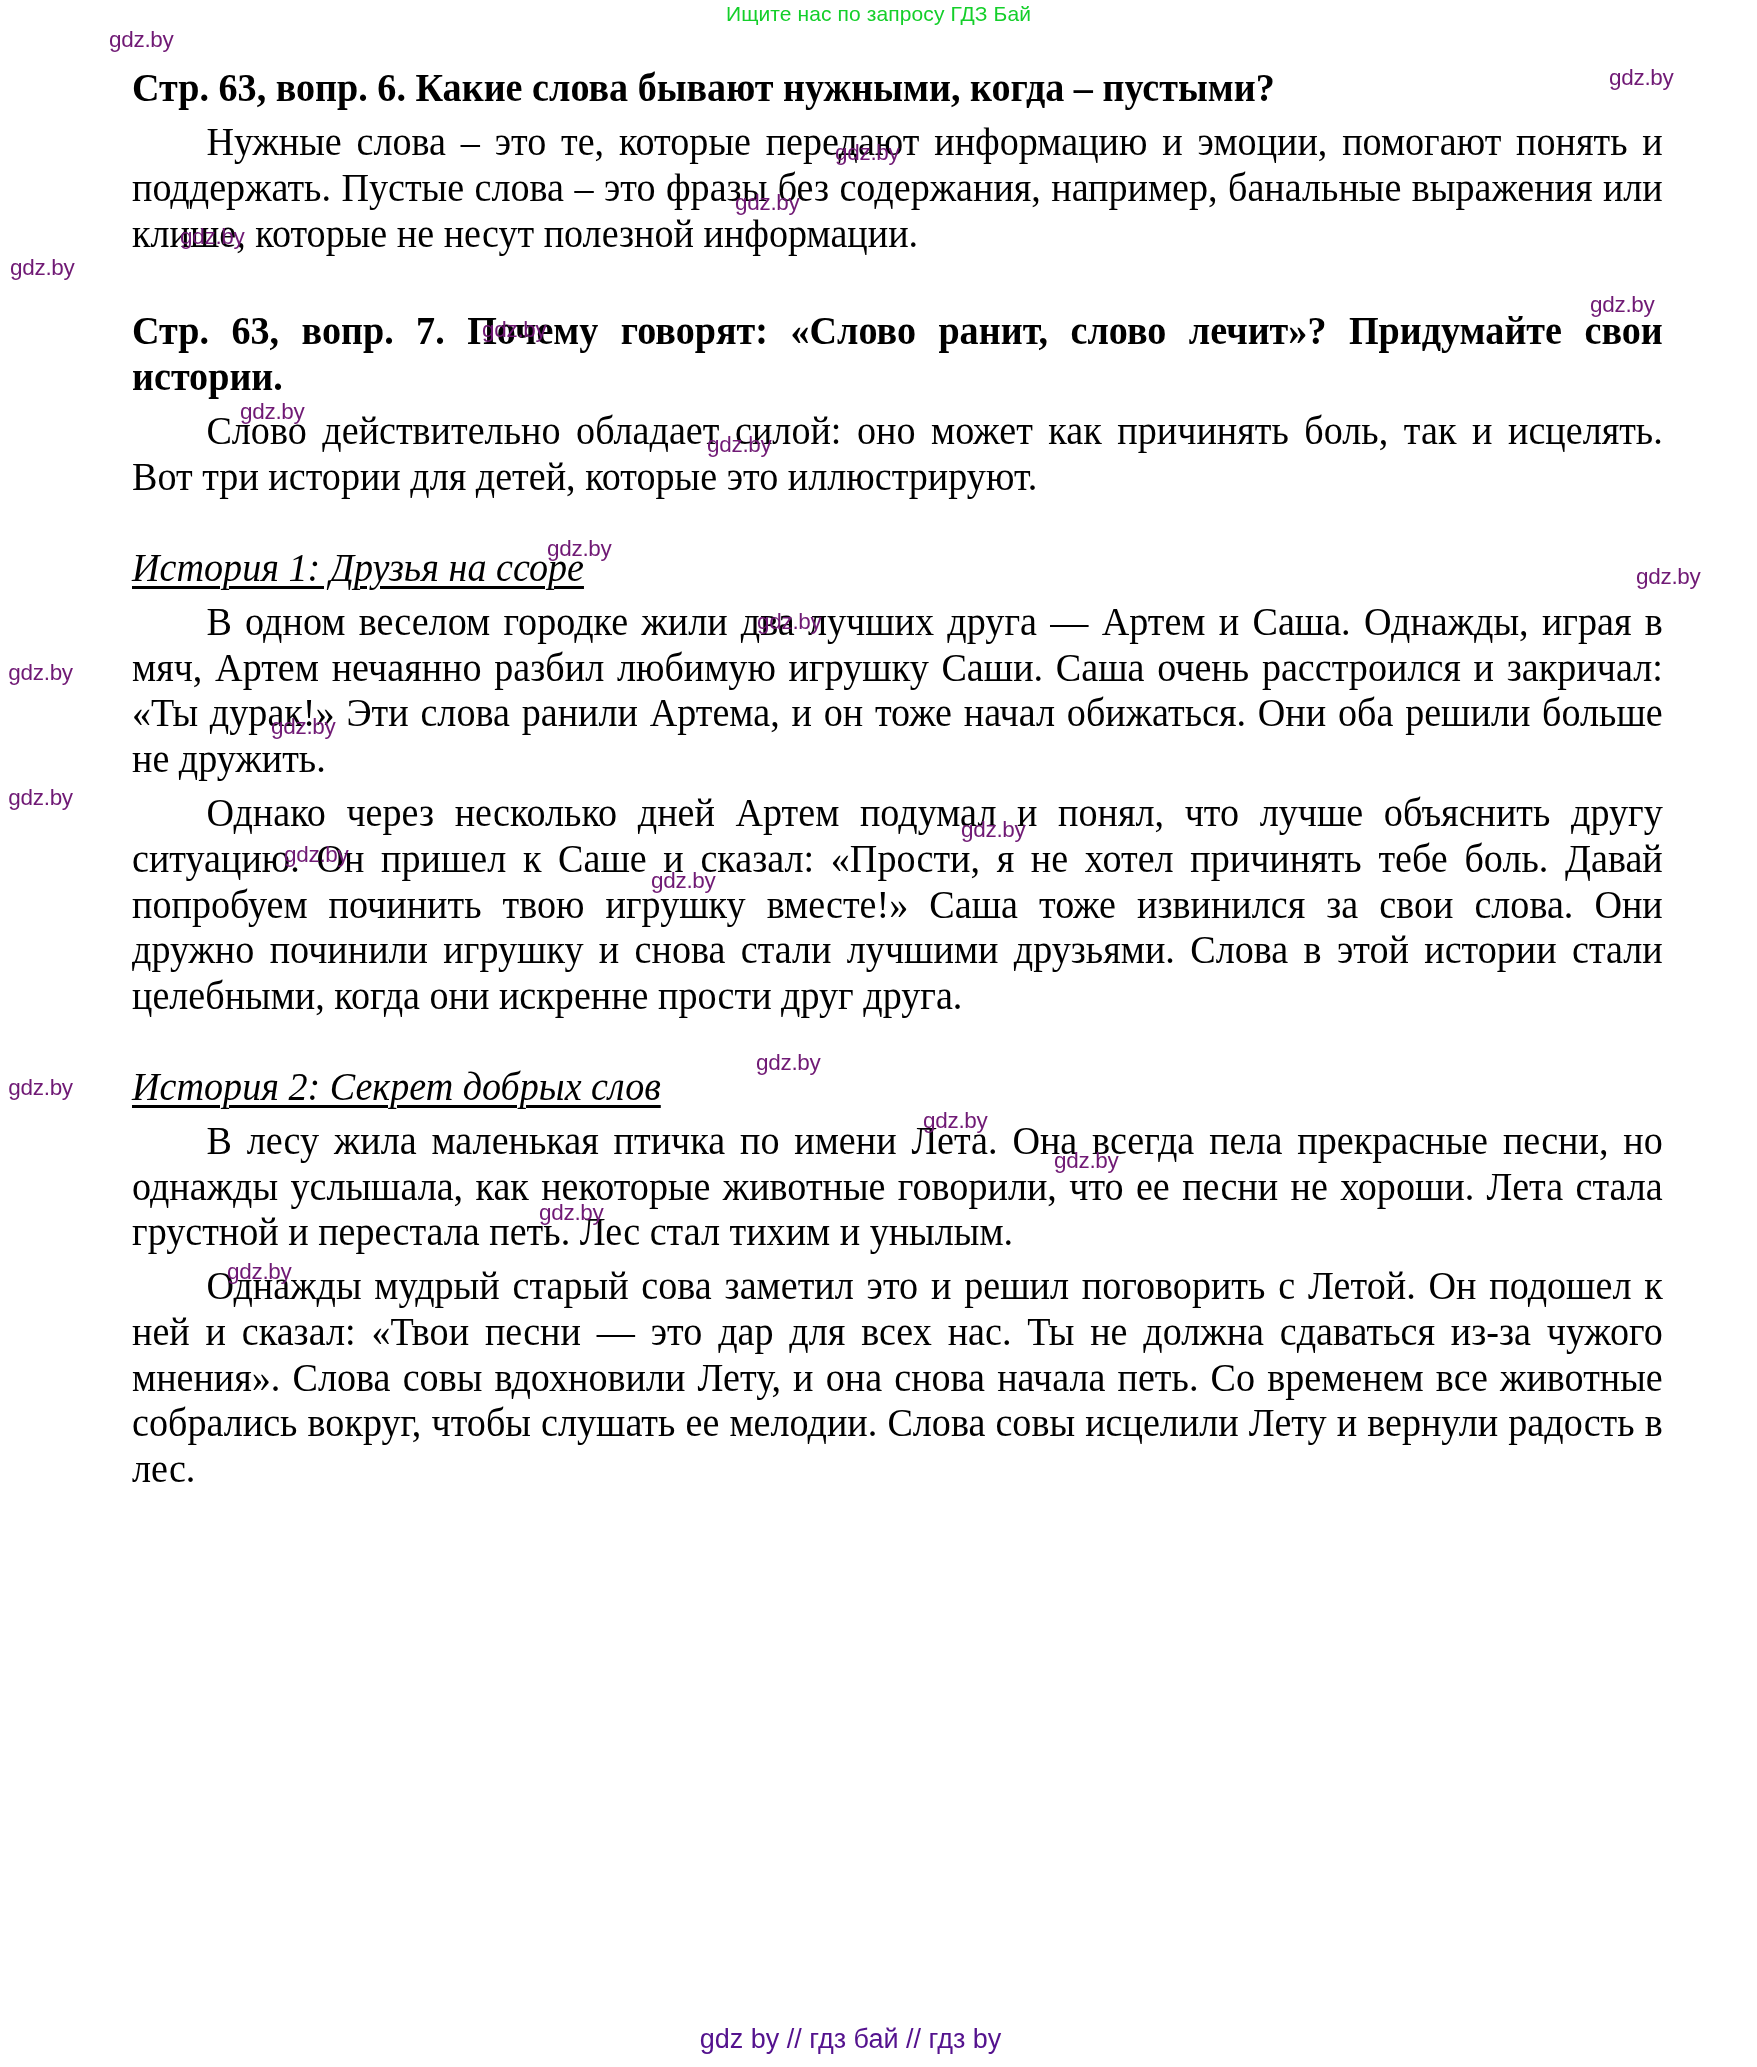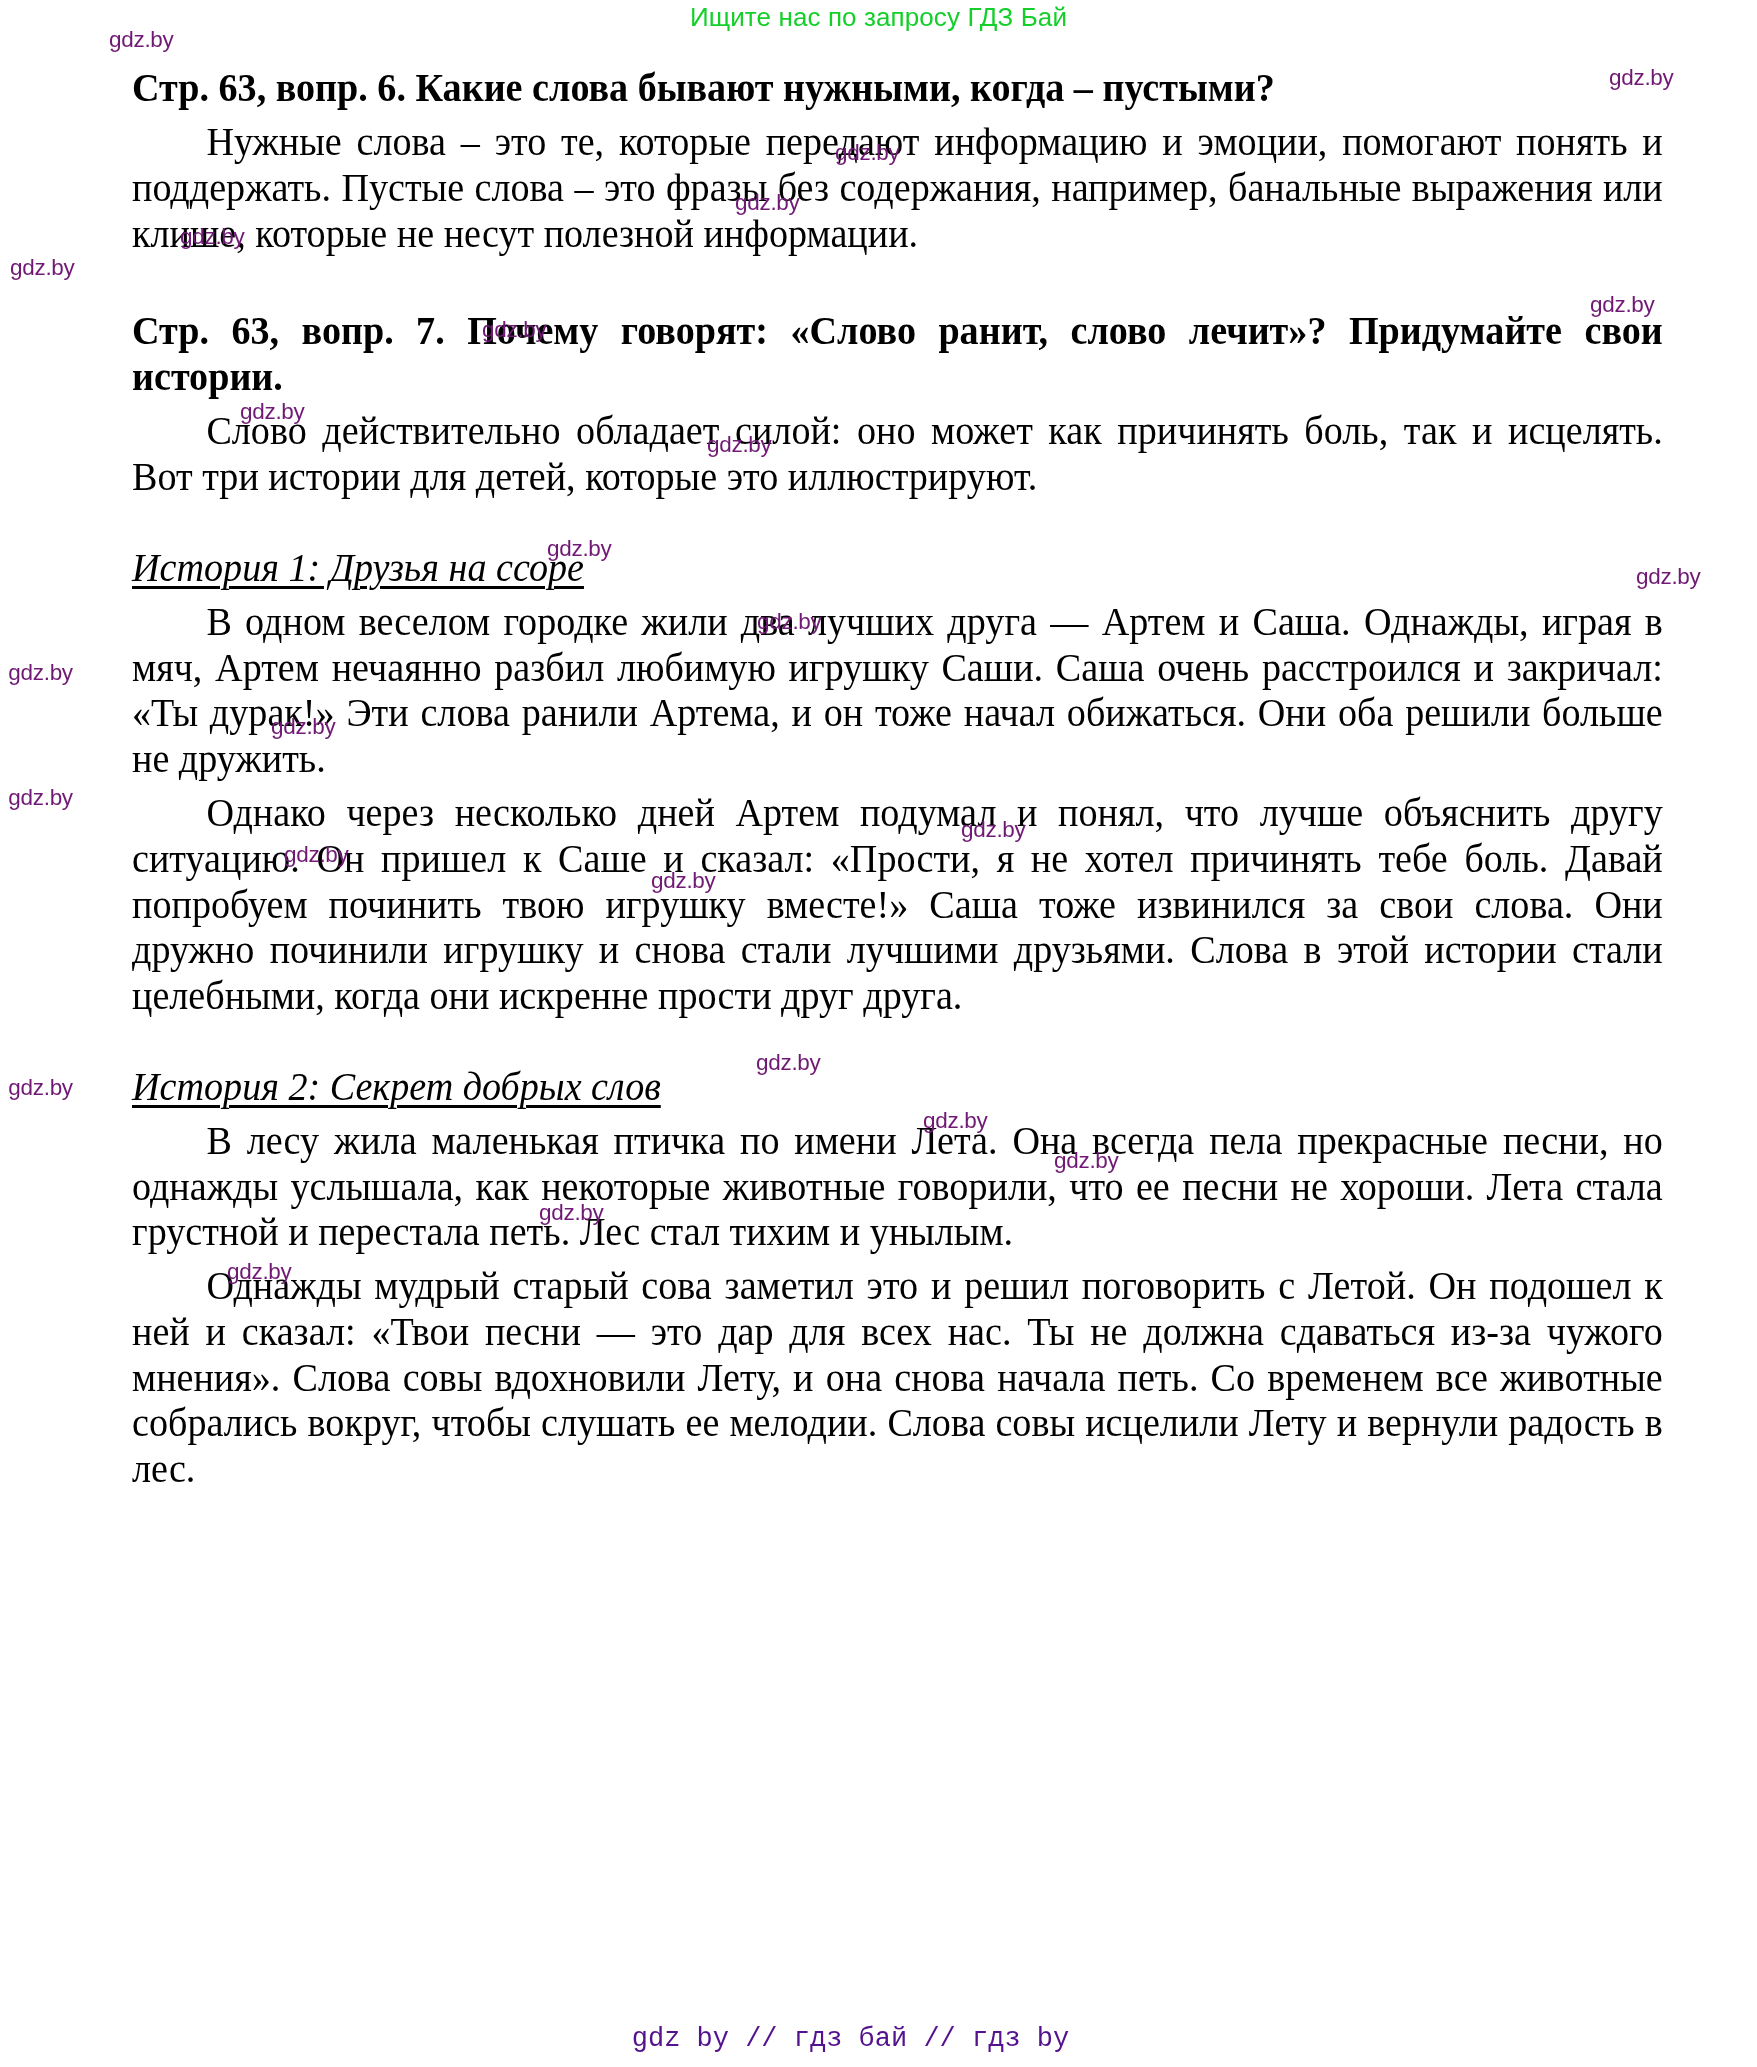--- a/index.html
+++ b/index.html
@@ -17,21 +17,21 @@
   }
 
   
   .promo-banner {
     position: absolute;
     top: 1.7px;
     left: 0;
     width: 1757px;
     text-align: center;
     font-family: "Liberation Sans", "DejaVu Sans", sans-serif;
-    font-size: 26px;
+    font-size: 21px;
     font-weight: 500;
     color: #14cf2a;
     letter-spacing: 0.1px;
     white-space: nowrap;
   }
 
   
   .doc {
     position: absolute;
     left: 132px;
@@ -94,21 +94,21 @@
     letter-spacing: -0.3px;
   }
 
   
   .footer {
     position: absolute;
     left: 0;
     top: 2024px;
     width: 1701px;
     text-align: center;
-    font-family: Liberation Mono, monospace;
+    font-family: Liberation Sans, sans-serif;
     font-size: 27px;
     color: #54128e;
     white-space: nowrap;
   }
 </style>
 </head>
 <body>
 
 <div class="promo-banner">Ищите нас по запросу ГДЗ Бай</div>
 

